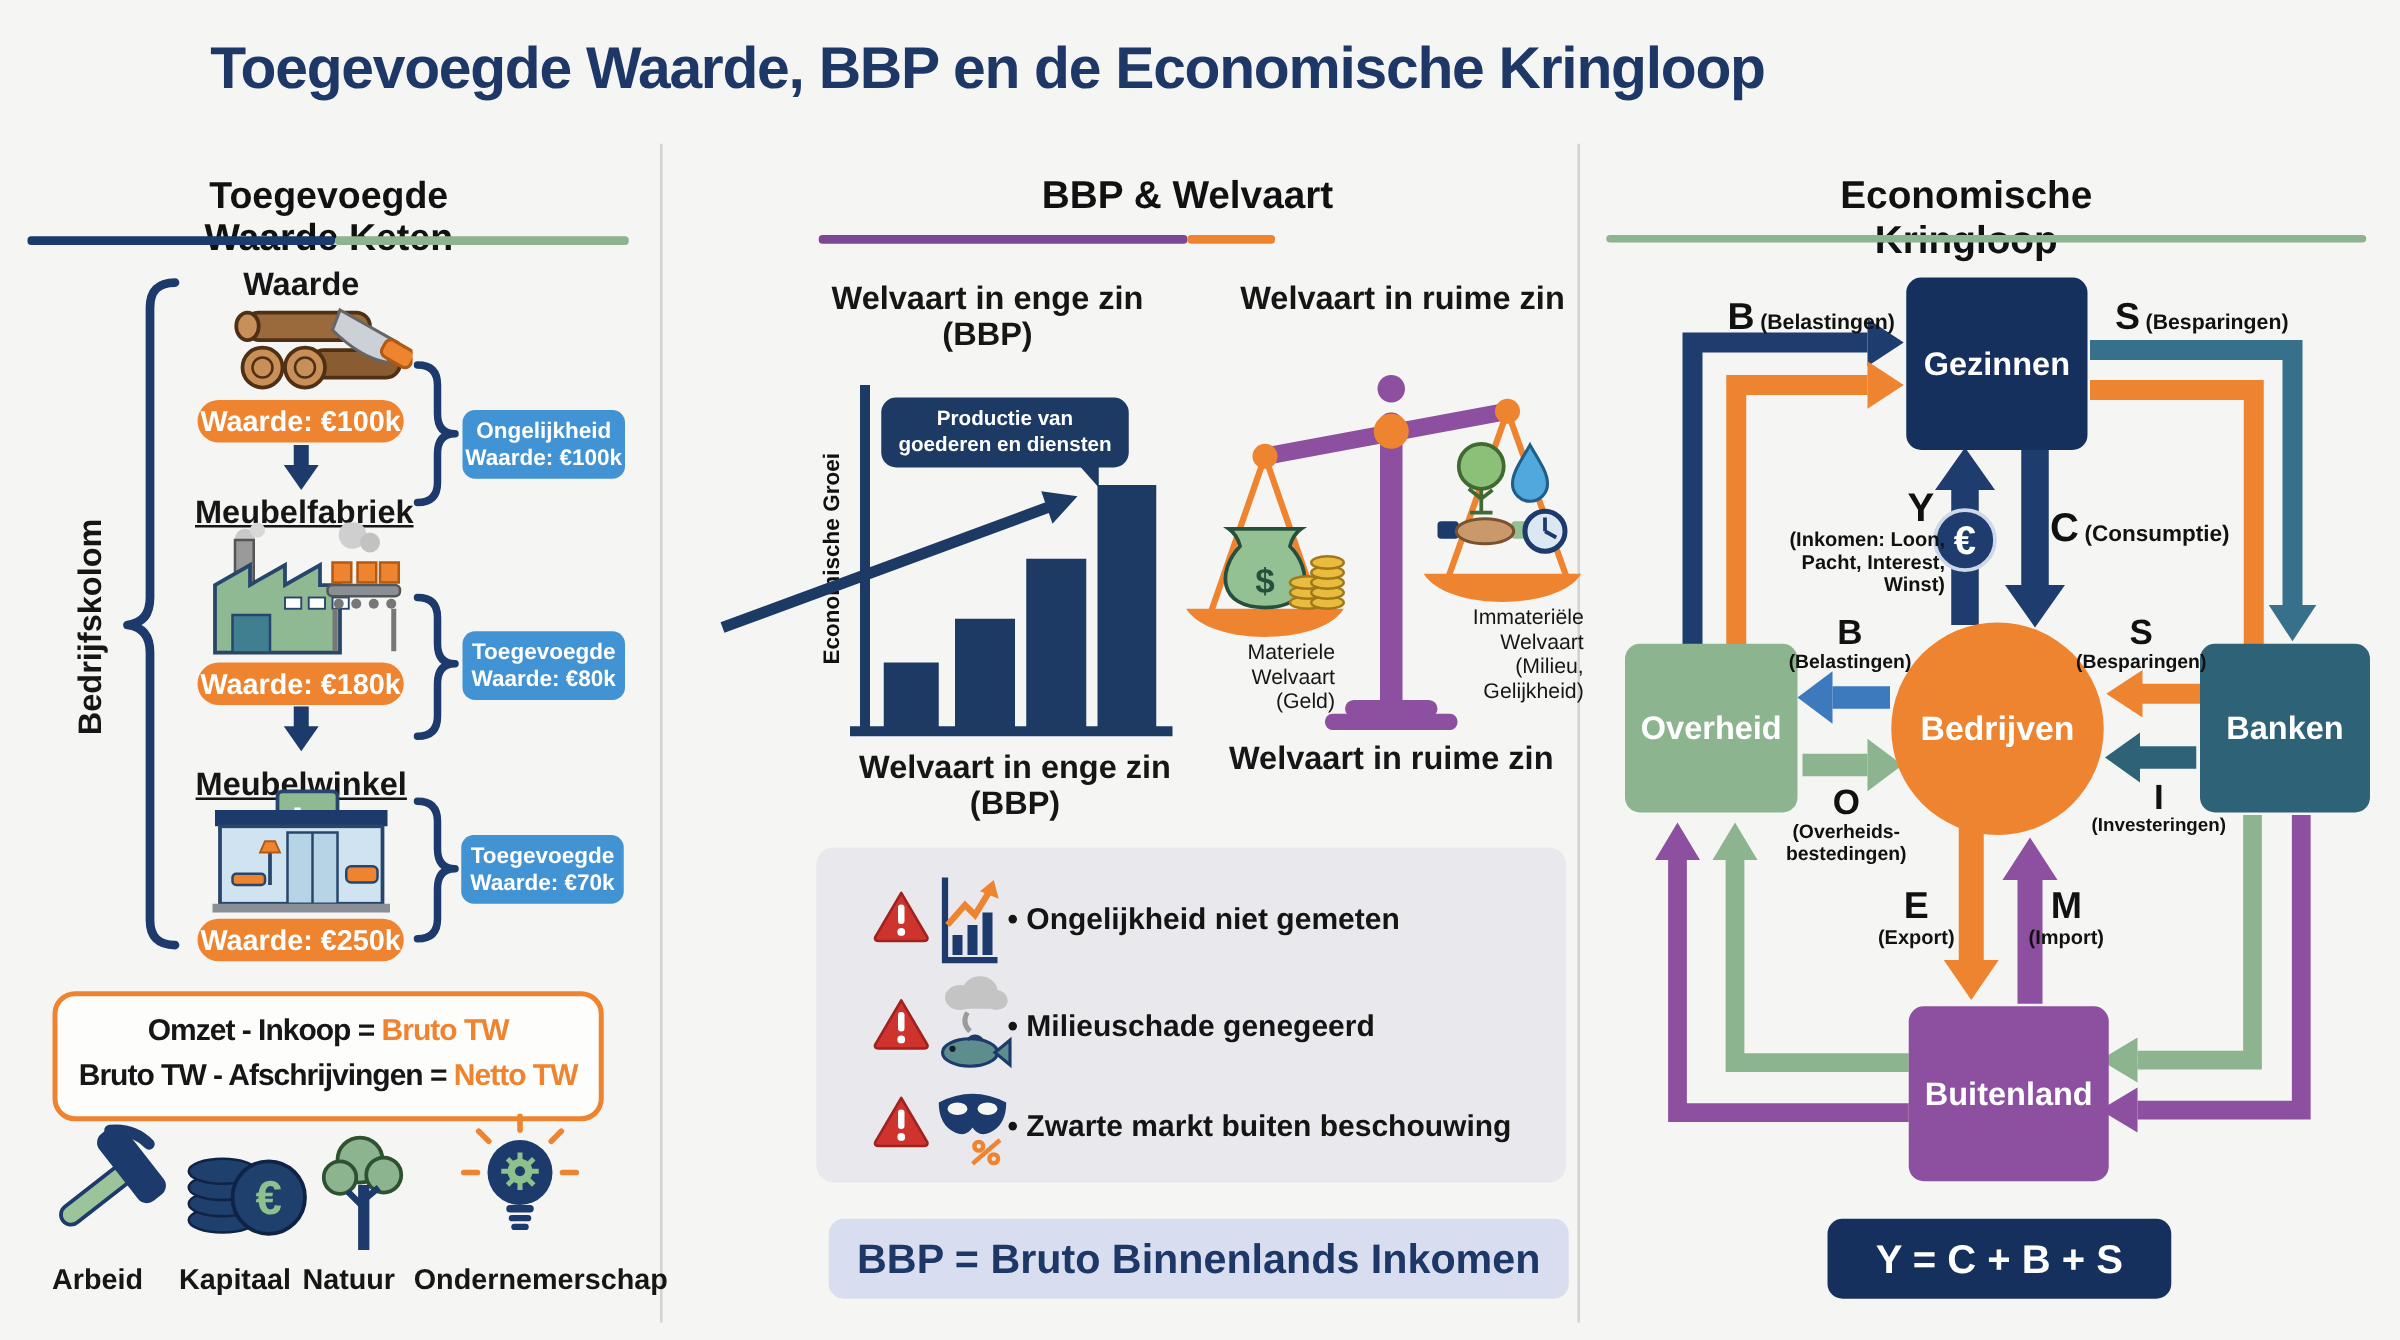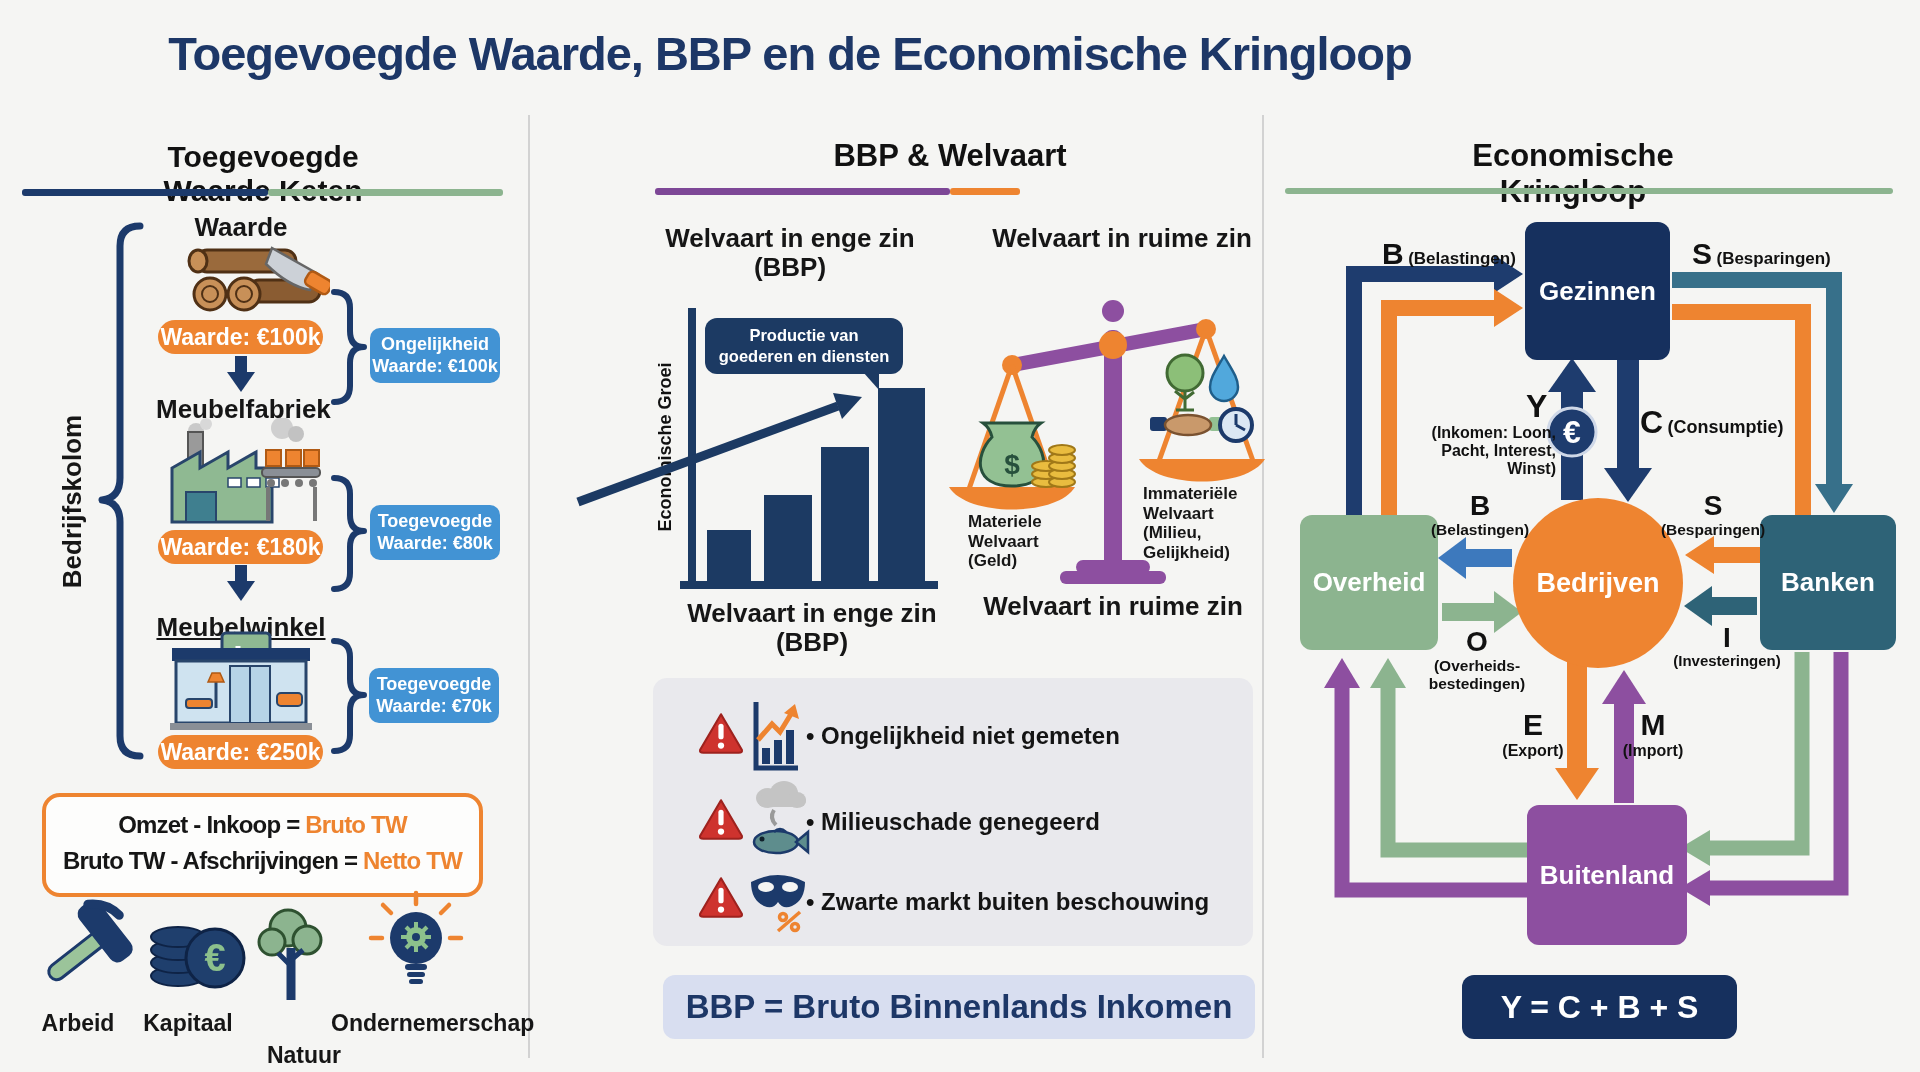--- a/index.html
+++ b/index.html
@@ -16,21 +16,21 @@
   .pill{position:absolute;width:165px;height:34px;background:#ee8430;border-radius:17px;color:#fff;
         font-size:23px;font-weight:bold;display:flex;align-items:center;justify-content:center;}
   .bluebox{position:absolute;width:126px;background:#4293d4;border-radius:10px;color:#fff;
         font-size:18px;line-height:1.2;font-weight:bold;text-align:center;padding:6px 2px;}
   .subt{position:absolute;width:300px;text-align:center;font-size:26px;font-weight:bold;line-height:1.12;}
   .bubble{position:absolute;left:705px;top:318px;width:198px;height:56px;background:#1c3a63;border-radius:12px;
         color:#fff;font-size:16.5px;font-weight:bold;text-align:center;display:flex;flex-direction:column;
         justify-content:center;line-height:1.25;z-index:3;}
   .bubble::after{content:"";position:absolute;right:24px;bottom:-16px;width:0;height:0;
         border-top:18px solid #1c3a63;border-left:16px solid transparent;}
-  .scale-lab{position:absolute;text-align:left;font-size:17px;font-weight:bold;line-height:1.15;}
+  .scale-lab{position:absolute;text-align:right;font-size:17px;font-weight:normal;line-height:1.15;}
   .graybox{position:absolute;left:653px;top:678px;width:600px;height:268px;background:#e9e9ed;border-radius:14px;}
   .warntext{position:absolute;left:806px;font-size:24px;font-weight:bold;color:#141414;white-space:nowrap;}
   .bbp-box{position:absolute;left:663px;top:975px;width:592px;height:64px;background:#d8def0;border-radius:12px;
         color:#1d3767;font-size:33px;font-weight:bold;display:flex;align-items:center;justify-content:center;}
   .node{position:absolute;display:flex;align-items:center;justify-content:center;color:#fff;
         font-weight:bold;border-radius:12px;z-index:2;}
   .flowlab{position:absolute;z-index:3;white-space:nowrap;}
   .fl{font-weight:bold;color:#111;}
   .fd{font-weight:bold;color:#111;}
   .fstack{position:absolute;z-index:3;text-align:center;line-height:1.12;}
@@ -79,21 +79,21 @@
     <circle cx="244" cy="294" r="8" fill="none" stroke="#4f3015" stroke-width="2"></circle>
     <path d="M272,248 L318,274 L310,290 Q288,286 266,264 Z" fill="#ccd1d7" stroke="#666" stroke-width="2.5"></path>
     <rect x="306" y="274" width="26" height="15" rx="5" fill="#ee8430" stroke="#b05a14" stroke-width="2.5" transform="rotate(30 316 281)"></rect>
   </svg>
   <div class="pill" style="left:158px;top:320px;">Waarde: €100k</div>
   <svg class="abs" style="left:227px;top:356px;" width="28" height="36" viewBox="0 0 28 36">
     <path d="M14,0 V18" stroke="#1c3a6b" stroke-width="12"></path>
       <polygon points="0,16 28,16 14,36" fill="#1c3a6b"></polygon>
   </svg>
 
-  <div class="stage-label" style="left:156px;top:394px;">Meubelfabriek</div>
+  <div class="stage-label" style="left:156px;top:394px;text-decoration:underline;">Meubelfabriek</div>
   <svg class="abs" style="left:165px;top:418px;" width="160" height="108" viewBox="165 418 160 108">
     <circle cx="196" cy="431" r="8" fill="#c9c9c9"></circle>
       <circle cx="206" cy="424" r="6" fill="#d8d8d8"></circle>
     <circle cx="282" cy="428" r="11" fill="#cfcfcf"></circle>
       <circle cx="296" cy="434" r="8" fill="#c2c2c2"></circle>
     <rect x="188" y="432" width="15" height="38" fill="#9a9a9a" stroke="#555" stroke-width="2"></rect>
     <path d="M172,522 V468 L200,452 V468 L228,452 V468 L256,452 V468 H272 V522 Z" fill="#8fb992" stroke="#28456b" stroke-width="3"></path>
     <rect x="186" y="492" width="30" height="30" fill="#3f7f8f" stroke="#28456b" stroke-width="2"></rect>
     <rect x="228" y="478" width="13" height="9" fill="#fff" stroke="#28456b" stroke-width="1.5"></rect>
     <rect x="247" y="478" width="13" height="9" fill="#fff" stroke="#28456b" stroke-width="1.5"></rect>
@@ -182,21 +182,21 @@
           <line x1="401" y1="937" x2="431" y2="937"></line>
         <line x1="406" y1="927" x2="427" y2="948"></line>
           <line x1="406" y1="948" x2="427" y2="927"></line>
       </g>
       <circle cx="416" cy="937" r="10" fill="#8cc08c"></circle>
         <circle cx="416" cy="937" r="4" fill="#1c3a6b"></circle>
     </g>
   </svg>
   <div class="factor-lab" style="left:18px;top:1010px;width:120px;">Arbeid</div>
   <div class="factor-lab" style="left:128px;top:1010px;width:120px;">Kapitaal</div>
-  <div class="factor-lab" style="left:244px;top:1010px;width:120px;margin-top:32px;">Natuur</div>
+  <div class="factor-lab" style="left:219px;top:1010px;width:120px;">Natuur</div>
   <div class="factor-lab" style="left:331px;top:1010px;width:180px;">Ondernemerschap</div>
 
   <div class="abs colhead ctr" style="left:800px;top:138px;width:300px;font-size:31px;">BBP &amp; Welvaart</div>
   <div class="uline" style="left:655px;top:188px;width:295px;background:#7d4796;"></div>
   <div class="uline" style="left:950px;top:188px;width:70px;background:#ee8430;"></div>
 
   <div class="subt" style="left:640px;top:224px;">
     <div>Welvaart in enge zin</div>
     <div>(BBP)</div>
   </div>

